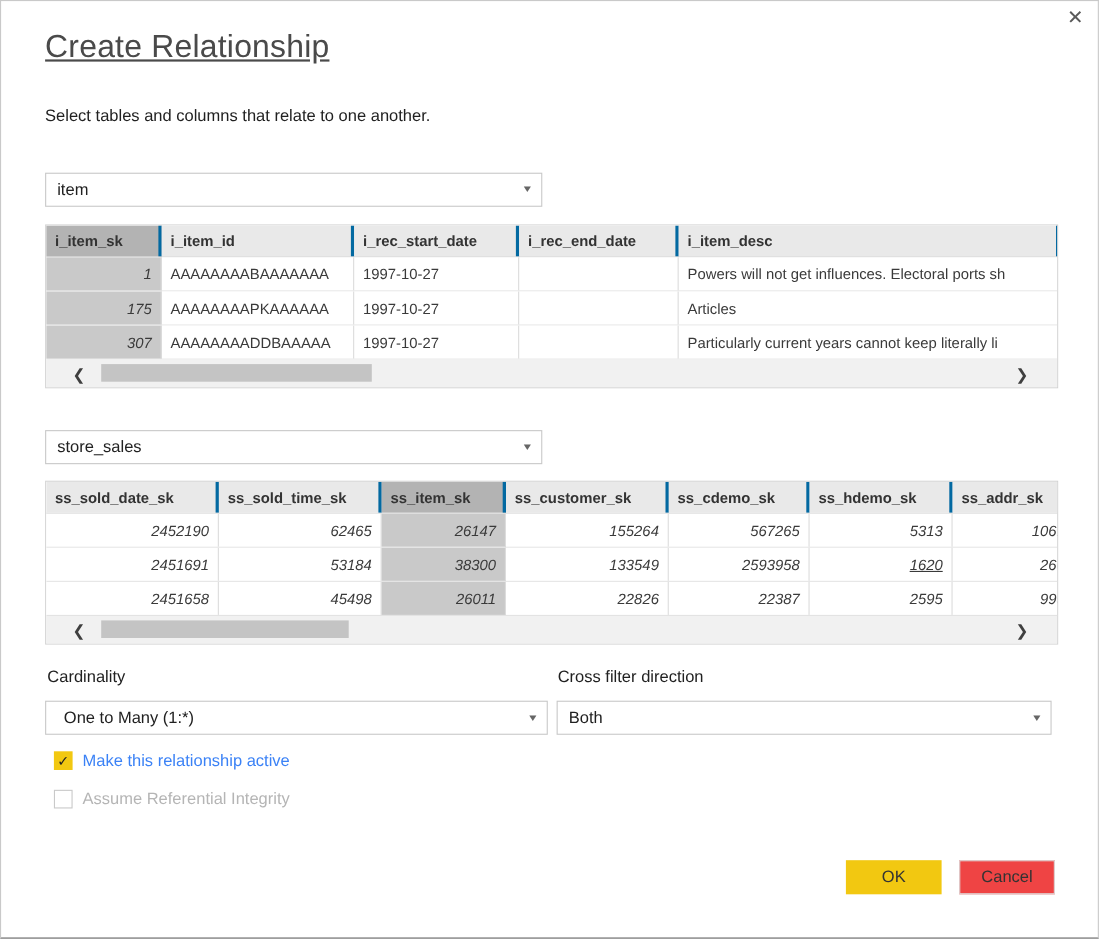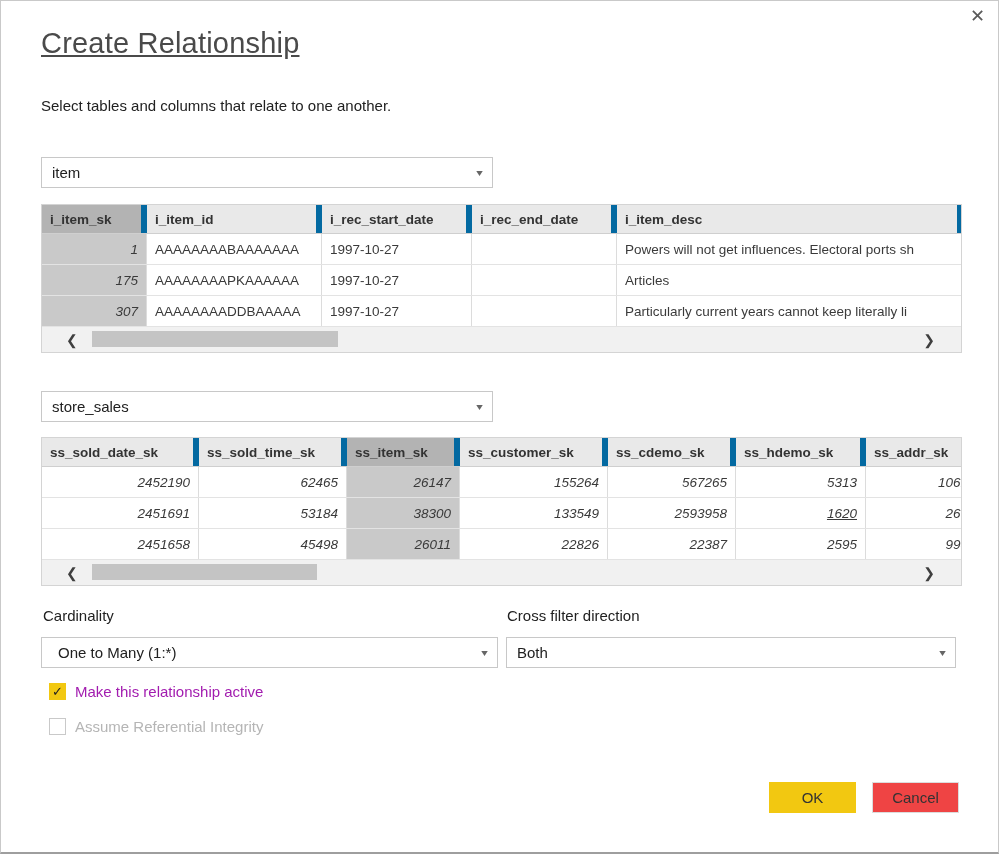--- a/index.html
+++ b/index.html
@@ -35,41 +35,41 @@
   #grid1{top:203px;}
   #grid2{top:436px;}
   .tclip{overflow:hidden;width:919px;}
   .trow{display:flex;height:30px;border-bottom:1px solid #e3e3e3;width:max-content;background:#fff;}
   .trow.thead{height:28px;border-bottom:1px solid #cfcfcf;}
   .tcell{
     flex:none;box-sizing:border-box;padding:0 8px;display:flex;align-items:center;
     overflow:hidden;white-space:nowrap;font-size:13.5px;color:#3a3a3a;
     border-right:1px solid #dcdcdc;
   }
-  .th{font-weight:bold;background:#e9e9e9;color:#333;border-right:6px solid #0369a1;}
+  .th{font-weight:bold;background:#e9e9e9;color:#333;border-right:3px solid #0369a1;}
   .th.sel{background:#b3b3b3;}
   .tcell.selcell{background:#c9c9c9;}
   .num{justify-content:flex-end;font-style:italic;}
 
   .hscroll{height:25px;background:#f1f1f1;position:relative;display:flex;align-items:center;}
   .hs-chevron{font-size:14px;font-weight:bold;color:#3f3f3f;cursor:pointer;line-height:1;}
   .hs-left{margin-left:24px;}
   .hs-right{position:absolute;right:26px;}
   .hs-thumb{position:absolute;top:4px;height:16px;background:#c4c4c4;cursor:pointer;}
   #grid1 .hs-thumb{left:50px;width:246px;}
   #grid2 .hs-thumb{left:50px;width:225px;}
 
   .cb-row{position:absolute;display:flex;align-items:center;gap:9px;}
   #cb1-row{left:48px;top:682px;}
   #cb2-row{left:48px;top:717px;justify-content:center;}
   .checkbox{width:17px;height:17px;box-sizing:border-box;flex:none;cursor:pointer;}
   .checkbox.checked{background:#F2C811;display:flex;align-items:center;justify-content:center;
     color:#222;font-size:13px;font-weight:bold;line-height:1;}
   .checkbox.empty{background:#fff;border:1px solid #c9c9c9;cursor:default;}
-  .cb-label{font-size:15px;color:#a21caf;}
+  .cb-label{font-size:15px;color:#3b82f6;}
   .cb-label.disabled{color:#b5b5b5;}
 
   .btn{
     position:absolute;top:781px;width:87px;height:31px;display:flex;align-items:center;
     justify-content:center;font-size:15px;color:#333;cursor:pointer;box-sizing:border-box;
   }
   #ok-btn{left:768px;background:#F2C811;}
   #cancel-btn{left:871px;background:#ef4444;border:1px solid #dcdcdc;}
 </style>
 </head>

